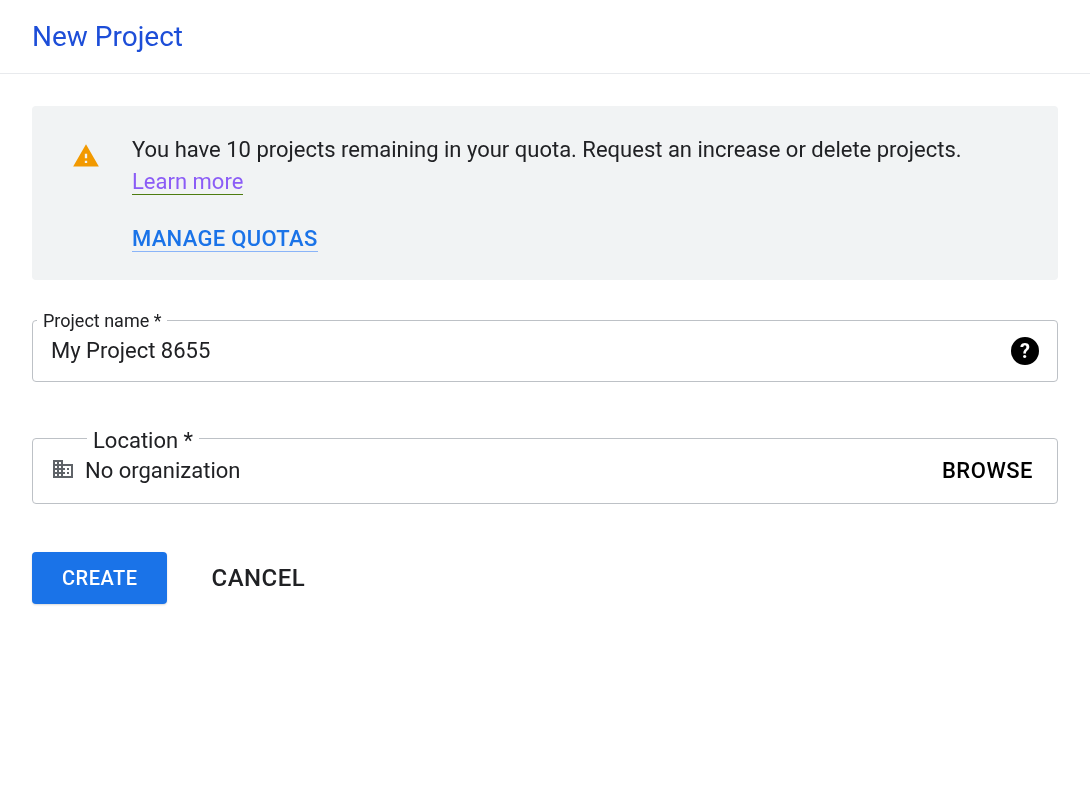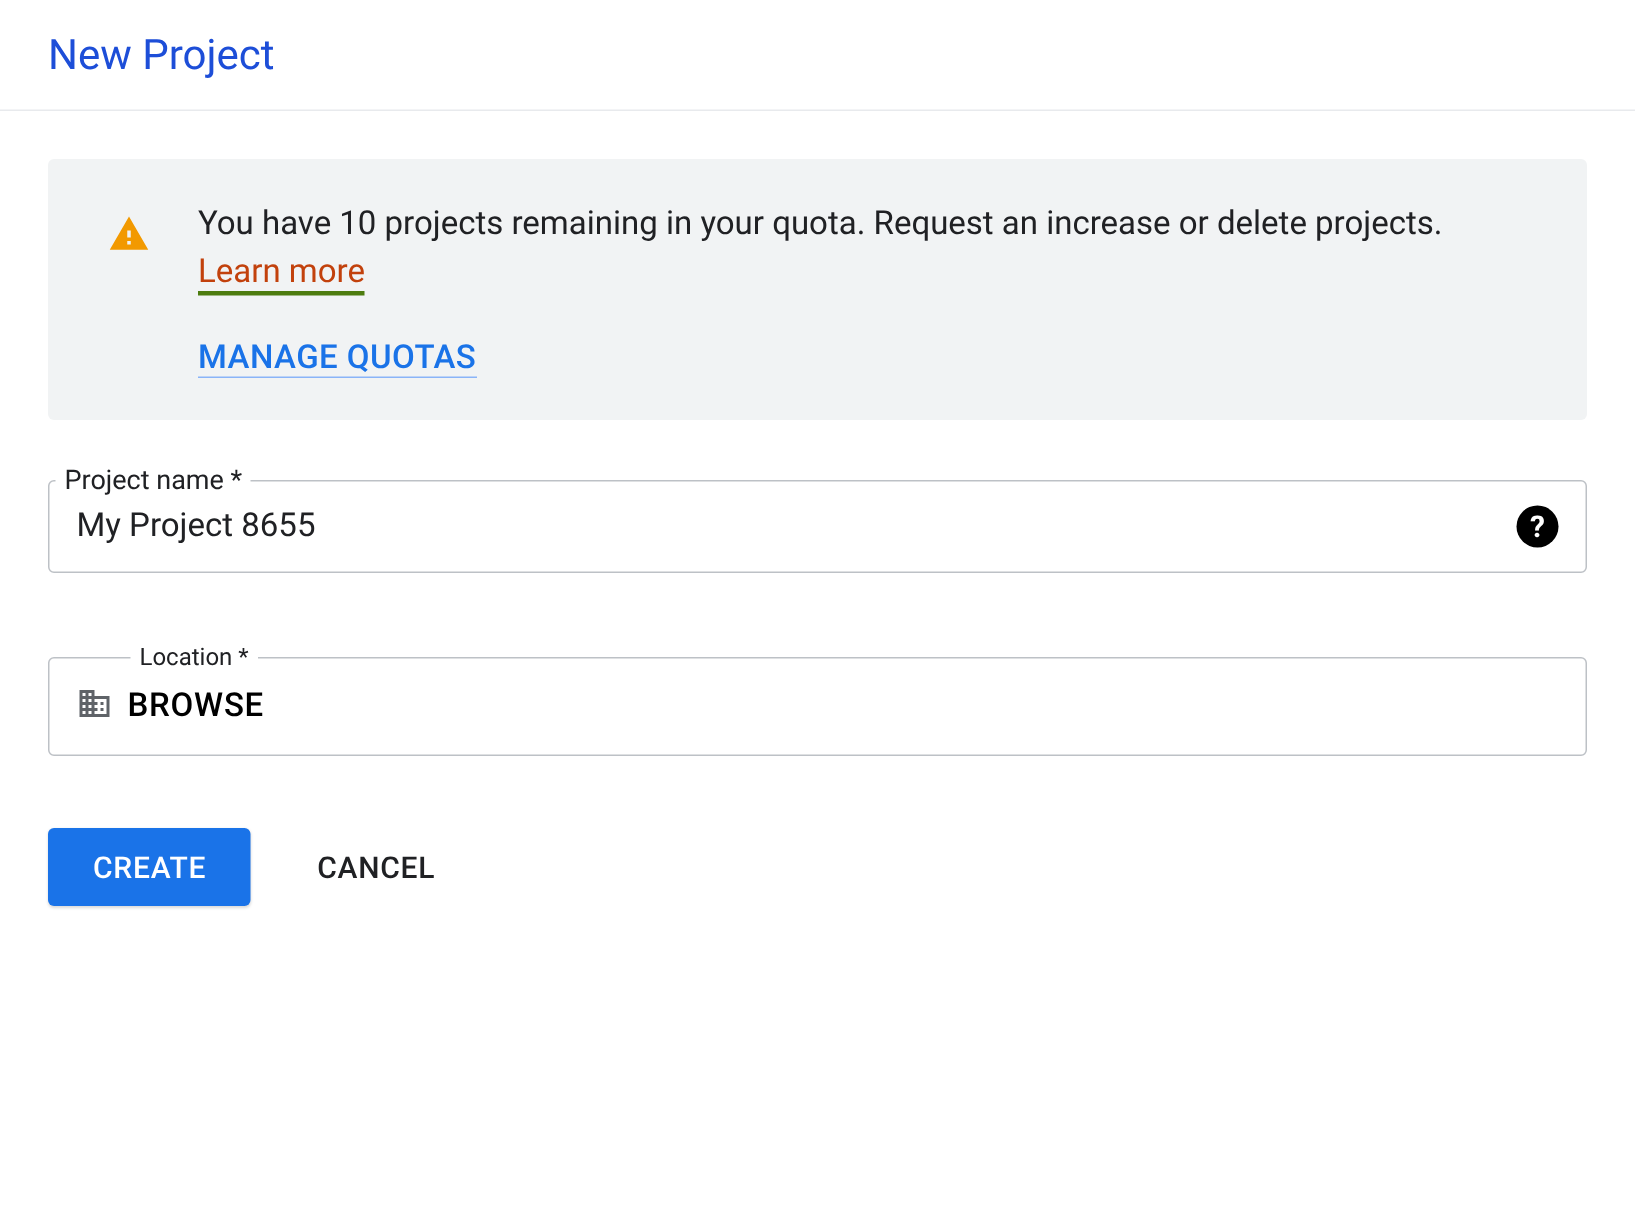--- a/index.html
+++ b/index.html
@@ -44,23 +44,23 @@
     }
     .quota-body {
       flex: 1;
     }
     .quota-text {
       font-size: 22px;
       line-height: 1.45;
       color: #202124;
     }
     .link {
-      color: #c2410c;
+      color: #8b5cf6;
       text-decoration: none;
-      border-bottom: 3px solid #4d7c0f;
+      border-bottom: 1px solid #4d7c0f;
       cursor: pointer;
     }
     .manage-quotas {
       display: inline-block;
       margin-top: 28px;
       color: #1a73e8;
       text-decoration: none;
       font-size: 22px;
       font-weight: 500;
       border-bottom: 1px solid #8ab4f8;
@@ -141,21 +141,21 @@
       display: flex;
       align-items: center;
       position: relative;
     }
     .location-label {
       position: absolute;
       top: -11px;
       left: 54px;
       background: #fff;
       padding: 0 6px;
-      font-size: 16px;
+      font-size: 22px;
       color: #202124;
     }
     .org-icon {
       flex-shrink: 0;
       margin-right: 10px;
     }
     .org-icon svg {
       width: 24px;
       height: 24px;
     }
@@ -193,21 +193,21 @@
       font-weight: 500;
       cursor: pointer;
       font-family: inherit;
       letter-spacing: 0.5px;
       box-shadow: 0 1px 2px rgba(0,0,0,0.15);
     }
     .btn-secondary {
       background: transparent;
       color: #202124;
       border: none;
-      font-size: 20px;
+      font-size: 24px;
       font-weight: 500;
       cursor: pointer;
       font-family: inherit;
       letter-spacing: 0.5px;
       text-align: right;
     }
   </style>
 </head>
 <body>
 
@@ -242,20 +242,21 @@
 
 
   <div class="location-wrap">
     <div class="location-border">
       <span class="location-label">Location *</span>
       <span class="org-icon">
         <svg viewBox="0 0 24 24" fill="#5f6368">
           <path d="M12 7V3H2v18h20V7H12zM6 19H4v-2h2v2zm0-4H4v-2h2v2zm0-4H4V9h2v2zm0-4H4V5h2v2zm4 12H8v-2h2v2zm0-4H8v-2h2v2zm0-4H8V9h2v2zm0-4H8V5h2v2zm10 12h-8v-2h2v-2h-2v-2h2v-2h-2V9h8v10zm-2-8h-2v2h2v-2zm0 4h-2v2h2v-2z"></path>
         </svg>
       </span>
+      <span class="location-value">No organization</span>
       <span class="browse-link">BROWSE</span>
     </div>
   </div>
 
   <div class="actions">
     <button class="btn-primary">CREATE</button>
     <button class="btn-secondary">CANCEL</button>
   </div>
 
 </div>

